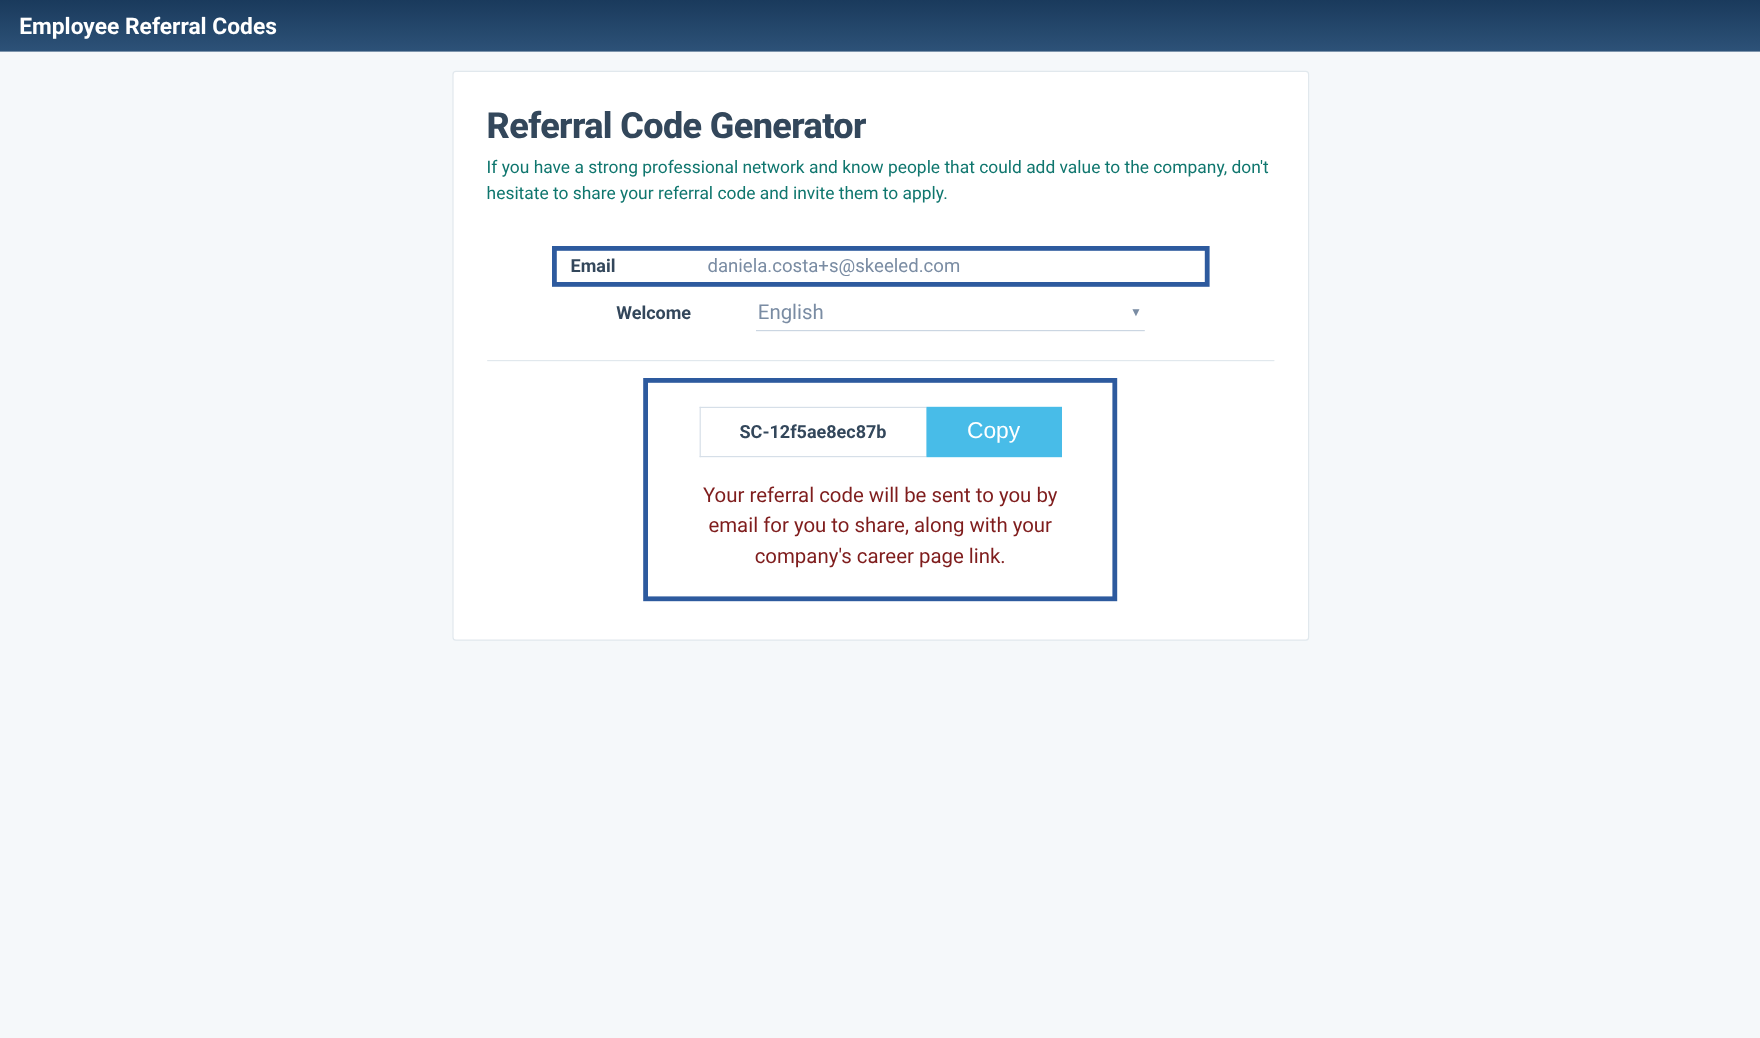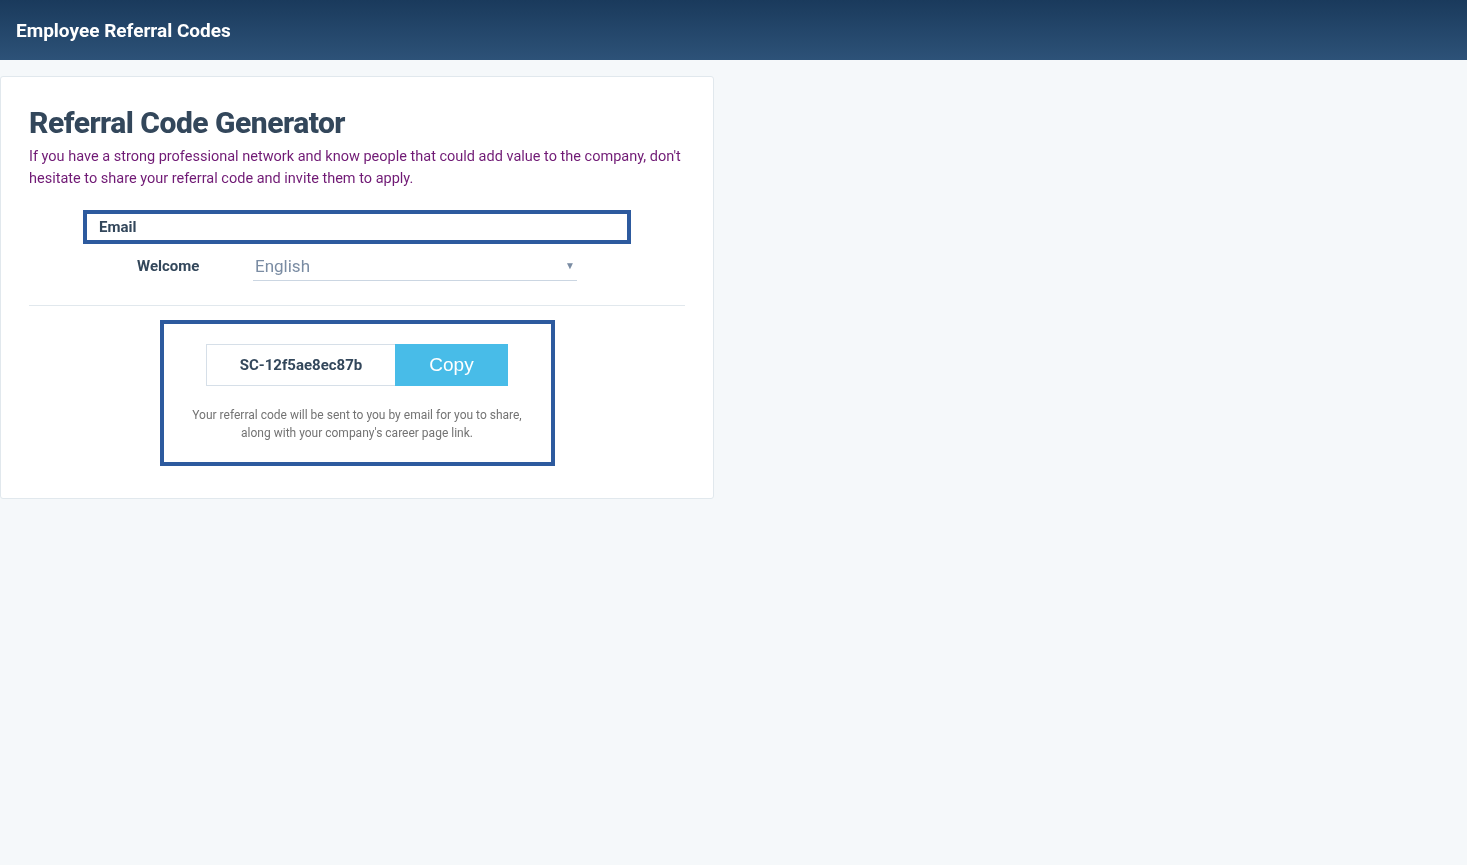--- a/index.html
+++ b/index.html
@@ -9,32 +9,33 @@
     }
     body {
       font-family: -apple-system, BlinkMacSystemFont, 'Segoe UI', Roboto, Helvetica, Arial, sans-serif;
       background: #f5f8fa;
       width: 1467px;
       height: 865px;
       overflow: hidden;
     }
     .header {
       background: linear-gradient(to bottom, #1a3a5c 0%, #2d5278 100%);
-      height: 60px;
+      height: 43px;
       display: flex;
       align-items: center;
       padding-left: 16px;
     }
     .header-title {
       color: #ffffff;
       font-size: 19px;
       font-weight: 700;
     }
     .main-content {
       display: flex;
+      justify-content: center;
       padding-top: 16px;
       border-radius: 27px;
     }
     .card {
       background: #ffffff;
       width: 714px;
       border: 1px solid #e1e8ed;
       border-radius: 3px;
       padding: 28px 28px 32px 28px;
     }
@@ -45,24 +46,24 @@
       margin-bottom: 6px;
       letter-spacing: -0.5px;
     }
     .card-subtitle {
       color: #33b6e8;
       font-size: 18px;
       font-weight: 700;
       margin-bottom: 28px;
     }
     .card-description {
-      color: #701a75;
+      color: #0f766e;
       font-size: 14.5px;
       line-height: 1.5;
-      margin-bottom: 20px;
+      margin-bottom: 32px;
     }
     .form-group {
       display: flex;
       justify-content: center;
     }
     .email-row-wrapper {
       border: 4px solid #2d5a9e;
       padding: 4px 6px;
       margin-bottom: 6px;
       width: 548px;
@@ -150,42 +151,43 @@
       background: #48bce8;
       color: #ffffff;
       border: none;
       padding: 10px 28px;
       font-size: 19px;
       font-weight: 500;
       cursor: pointer;
       width: 113px;
     }
     .result-note {
-      color: #737373;
-      font-size: 12px;
+      color: #7f1d1d;
+      font-size: 17px;
       line-height: 1.5;
       text-align: center;
     }
   </style>
 </head>
 <body>
 
 <div class="header">
   <div class="header-title">Employee Referral Codes</div>
 </div>
 
 <div class="main-content">
   <div class="card">
     <h1 class="card-title">Referral Code Generator</h1>
     <p class="card-description">If you have a strong professional network and know people that could add value to the company, don't hesitate to share your referral code and invite them to apply.</p>
 
     <div class="form-group">
       <div class="email-row-wrapper">
         <div class="form-row email-row">
           <div class="form-label email-label">Email</div>
+          <div class="email-value">daniela.costa+s@skeeled.com</div>
         </div>
       </div>
     </div>
 
     <div class="form-group">
       <div class="language-row-wrapper">
         <div class="form-row">
           <div class="form-label">Welcome</div>
           <div class="language-select">
             <span class="language-value">English</span>

